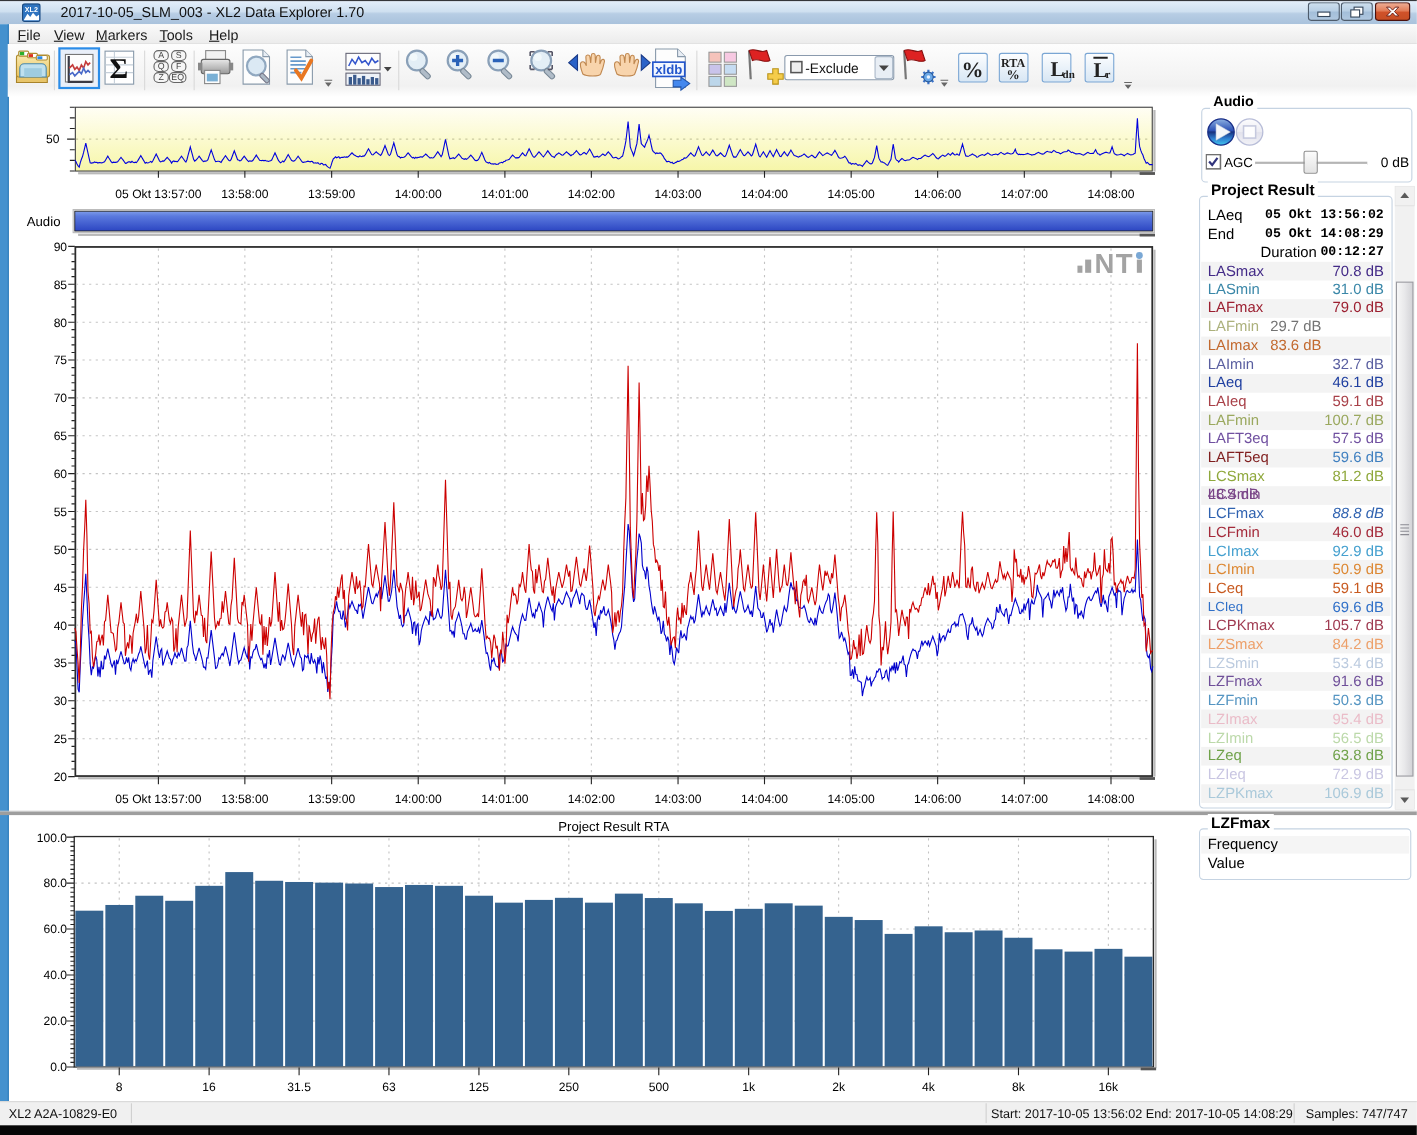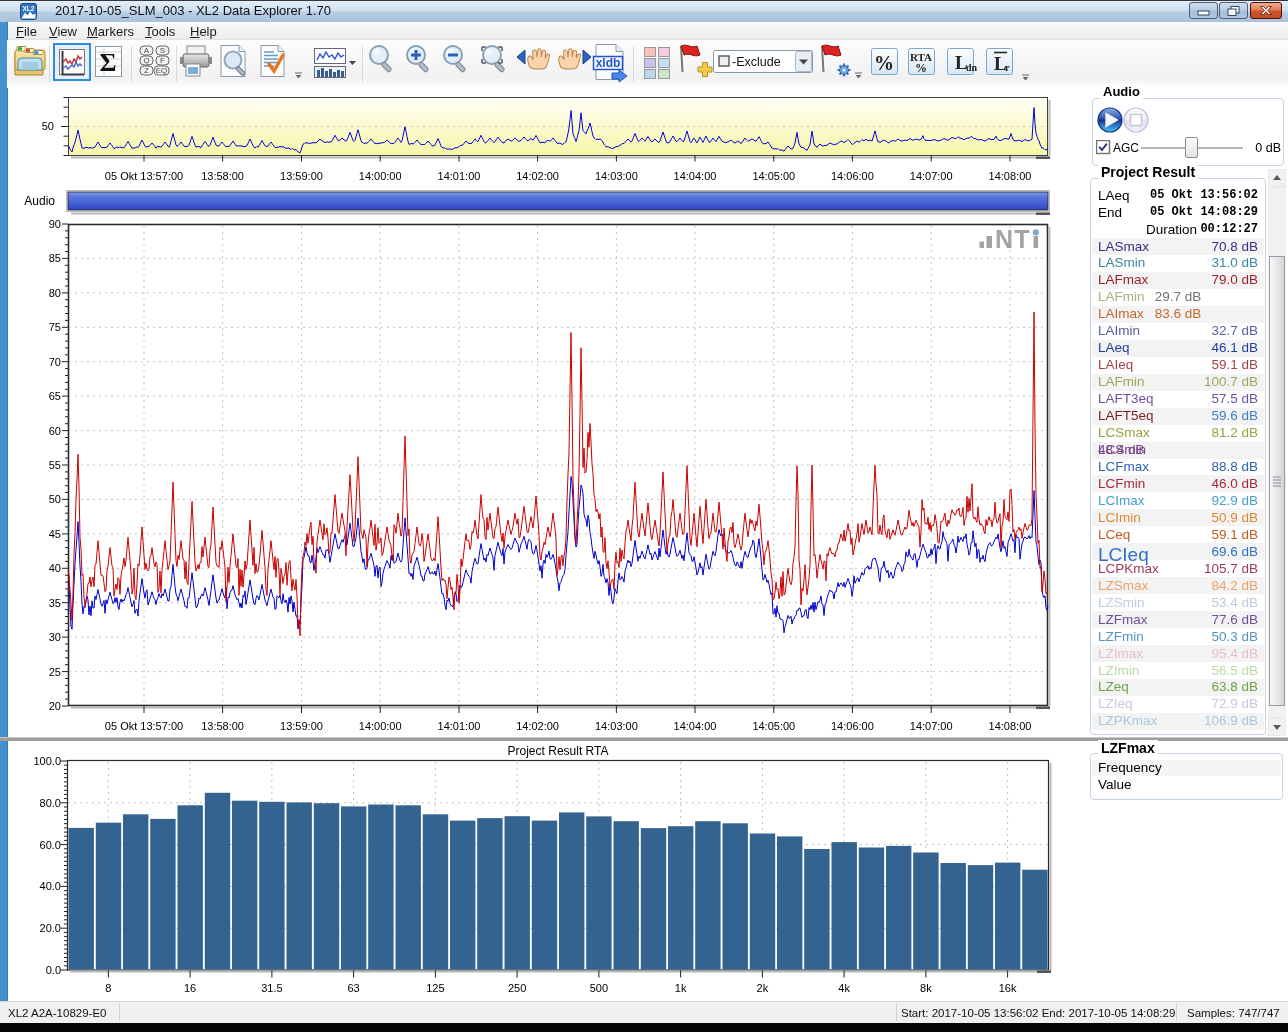--- a/index.html
+++ b/index.html
@@ -457,44 +457,44 @@
 <div class="abs" style="left:1098px;top:391.1px;width:160px;font-size:13.5px;color:#7050a0;text-align:right;">57.5 dB</div>
 <div class="abs" style="left:1092px;top:407.6px;width:172px;height:17px;background:#f3f3f3;"></div>
 <div class="abs" style="left:1098px;top:408.1px;font-size:13.5px;color:#7f1d1d;">LAFT5eq</div>
 <div class="abs" style="left:1098px;top:408.1px;width:160px;font-size:13.5px;color:#4080c0;text-align:right;">59.6 dB</div>
 <div class="abs" style="left:1098px;top:425.0px;font-size:13.5px;color:#8fa83c;">LCSmax</div>
 <div class="abs" style="left:1098px;top:425.0px;width:160px;font-size:13.5px;color:#8fa83c;text-align:right;">81.2 dB</div>
 <div class="abs" style="left:1092px;top:441.5px;width:172px;height:17px;background:#f3f3f3;"></div>
 <div class="abs" style="left:1098px;top:442.0px;font-size:13.5px;color:#7a4588;">LCSmin</div>
 <div class="abs" style="left:1098px;top:442.0px;width:160px;font-size:13.5px;color:#7a4588;text-align:left;">48.4 dB</div>
 <div class="abs" style="left:1098px;top:459.0px;font-size:13.5px;color:#2f62b0;">LCFmax</div>
-<div class="abs" style="left:1098px;top:459.0px;width:160px;font-size:13.5px;color:#2f62b0;text-align:right;">88.8 dB</div>
+<div class="abs" style="left:1098px;top:459.0px;width:160px;font-size:13.5px;color:#2f62b0;text-align:right;font-style:italic;">88.8 dB</div>
 <div class="abs" style="left:1092px;top:475.4px;width:172px;height:17px;background:#f3f3f3;"></div>
 <div class="abs" style="left:1098px;top:475.9px;font-size:13.5px;color:#a42a3a;">LCFmin</div>
 <div class="abs" style="left:1098px;top:475.9px;width:160px;font-size:13.5px;color:#a42a3a;text-align:right;">46.0 dB</div>
 <div class="abs" style="left:1098px;top:492.9px;font-size:13.5px;color:#45a0cf;">LCImax</div>
 <div class="abs" style="left:1098px;top:492.9px;width:160px;font-size:13.5px;color:#45a0cf;text-align:right;">92.9 dB</div>
 <div class="abs" style="left:1092px;top:509.3px;width:172px;height:17px;background:#f3f3f3;"></div>
 <div class="abs" style="left:1098px;top:509.8px;font-size:13.5px;color:#dd8833;">LCImin</div>
 <div class="abs" style="left:1098px;top:509.8px;width:160px;font-size:13.5px;color:#dd8833;text-align:right;">50.9 dB</div>
 <div class="abs" style="left:1098px;top:526.8px;font-size:13.5px;color:#c85a20;">LCeq</div>
 <div class="abs" style="left:1098px;top:526.8px;width:160px;font-size:13.5px;color:#c85a20;text-align:right;">59.1 dB</div>
 <div class="abs" style="left:1092px;top:543.3px;width:172px;height:17px;background:#f3f3f3;"></div>
-<div class="abs" style="left:1098px;top:543.8px;font-size:19px;color:#3070c8;">LCIeq</div>
+<div class="abs" style="left:1098px;top:543.8px;font-size:12px;color:#3070c8;">LCIeq</div>
 <div class="abs" style="left:1098px;top:543.8px;width:160px;font-size:13.5px;color:#3070c8;text-align:right;">69.6 dB</div>
 <div class="abs" style="left:1098px;top:560.7px;font-size:13.5px;color:#a03c52;">LCPKmax</div>
 <div class="abs" style="left:1098px;top:560.7px;width:160px;font-size:13.5px;color:#a03c52;text-align:right;">105.7 dB</div>
 <div class="abs" style="left:1092px;top:577.2px;width:172px;height:17px;background:#f3f3f3;"></div>
 <div class="abs" style="left:1098px;top:577.7px;font-size:13.5px;color:#eda06a;">LZSmax</div>
 <div class="abs" style="left:1098px;top:577.7px;width:160px;font-size:13.5px;color:#eda06a;text-align:right;">84.2 dB</div>
 <div class="abs" style="left:1098px;top:594.6px;font-size:13.5px;color:#bccbdf;">LZSmin</div>
 <div class="abs" style="left:1098px;top:594.6px;width:160px;font-size:13.5px;color:#bccbdf;text-align:right;">53.4 dB</div>
 <div class="abs" style="left:1092px;top:611.1px;width:172px;height:17px;background:#f3f3f3;"></div>
 <div class="abs" style="left:1098px;top:611.6px;font-size:13.5px;color:#6f4f99;">LZFmax</div>
-<div class="abs" style="left:1098px;top:611.6px;width:160px;font-size:13.5px;color:#6f4f99;text-align:right;">77.6 dB</div>
+<div class="abs" style="left:1098px;top:611.6px;width:160px;font-size:13.5px;color:#6f4f99;text-align:right;">91.6 dB</div>
 <div class="abs" style="left:1098px;top:628.6px;font-size:13.5px;color:#5595c2;">LZFmin</div>
 <div class="abs" style="left:1098px;top:628.6px;width:160px;font-size:13.5px;color:#5595c2;text-align:right;">50.3 dB</div>
 <div class="abs" style="left:1092px;top:645.0px;width:172px;height:17px;background:#f3f3f3;"></div>
 <div class="abs" style="left:1098px;top:645.5px;font-size:13.5px;color:#eabcc8;">LZImax</div>
 <div class="abs" style="left:1098px;top:645.5px;width:160px;font-size:13.5px;color:#eabcc8;text-align:right;">95.4 dB</div>
 <div class="abs" style="left:1098px;top:662.5px;font-size:13.5px;color:#bcd9aa;">LZImin</div>
 <div class="abs" style="left:1098px;top:662.5px;width:160px;font-size:13.5px;color:#bcd9aa;text-align:right;">56.5 dB</div>
 <div class="abs" style="left:1092px;top:678.9px;width:172px;height:17px;background:#f3f3f3;"></div>
 <div class="abs" style="left:1098px;top:679.4px;font-size:13.5px;color:#70a24a;">LZeq</div>
 <div class="abs" style="left:1098px;top:679.4px;width:160px;font-size:13.5px;color:#70a24a;text-align:right;">63.8 dB</div>

